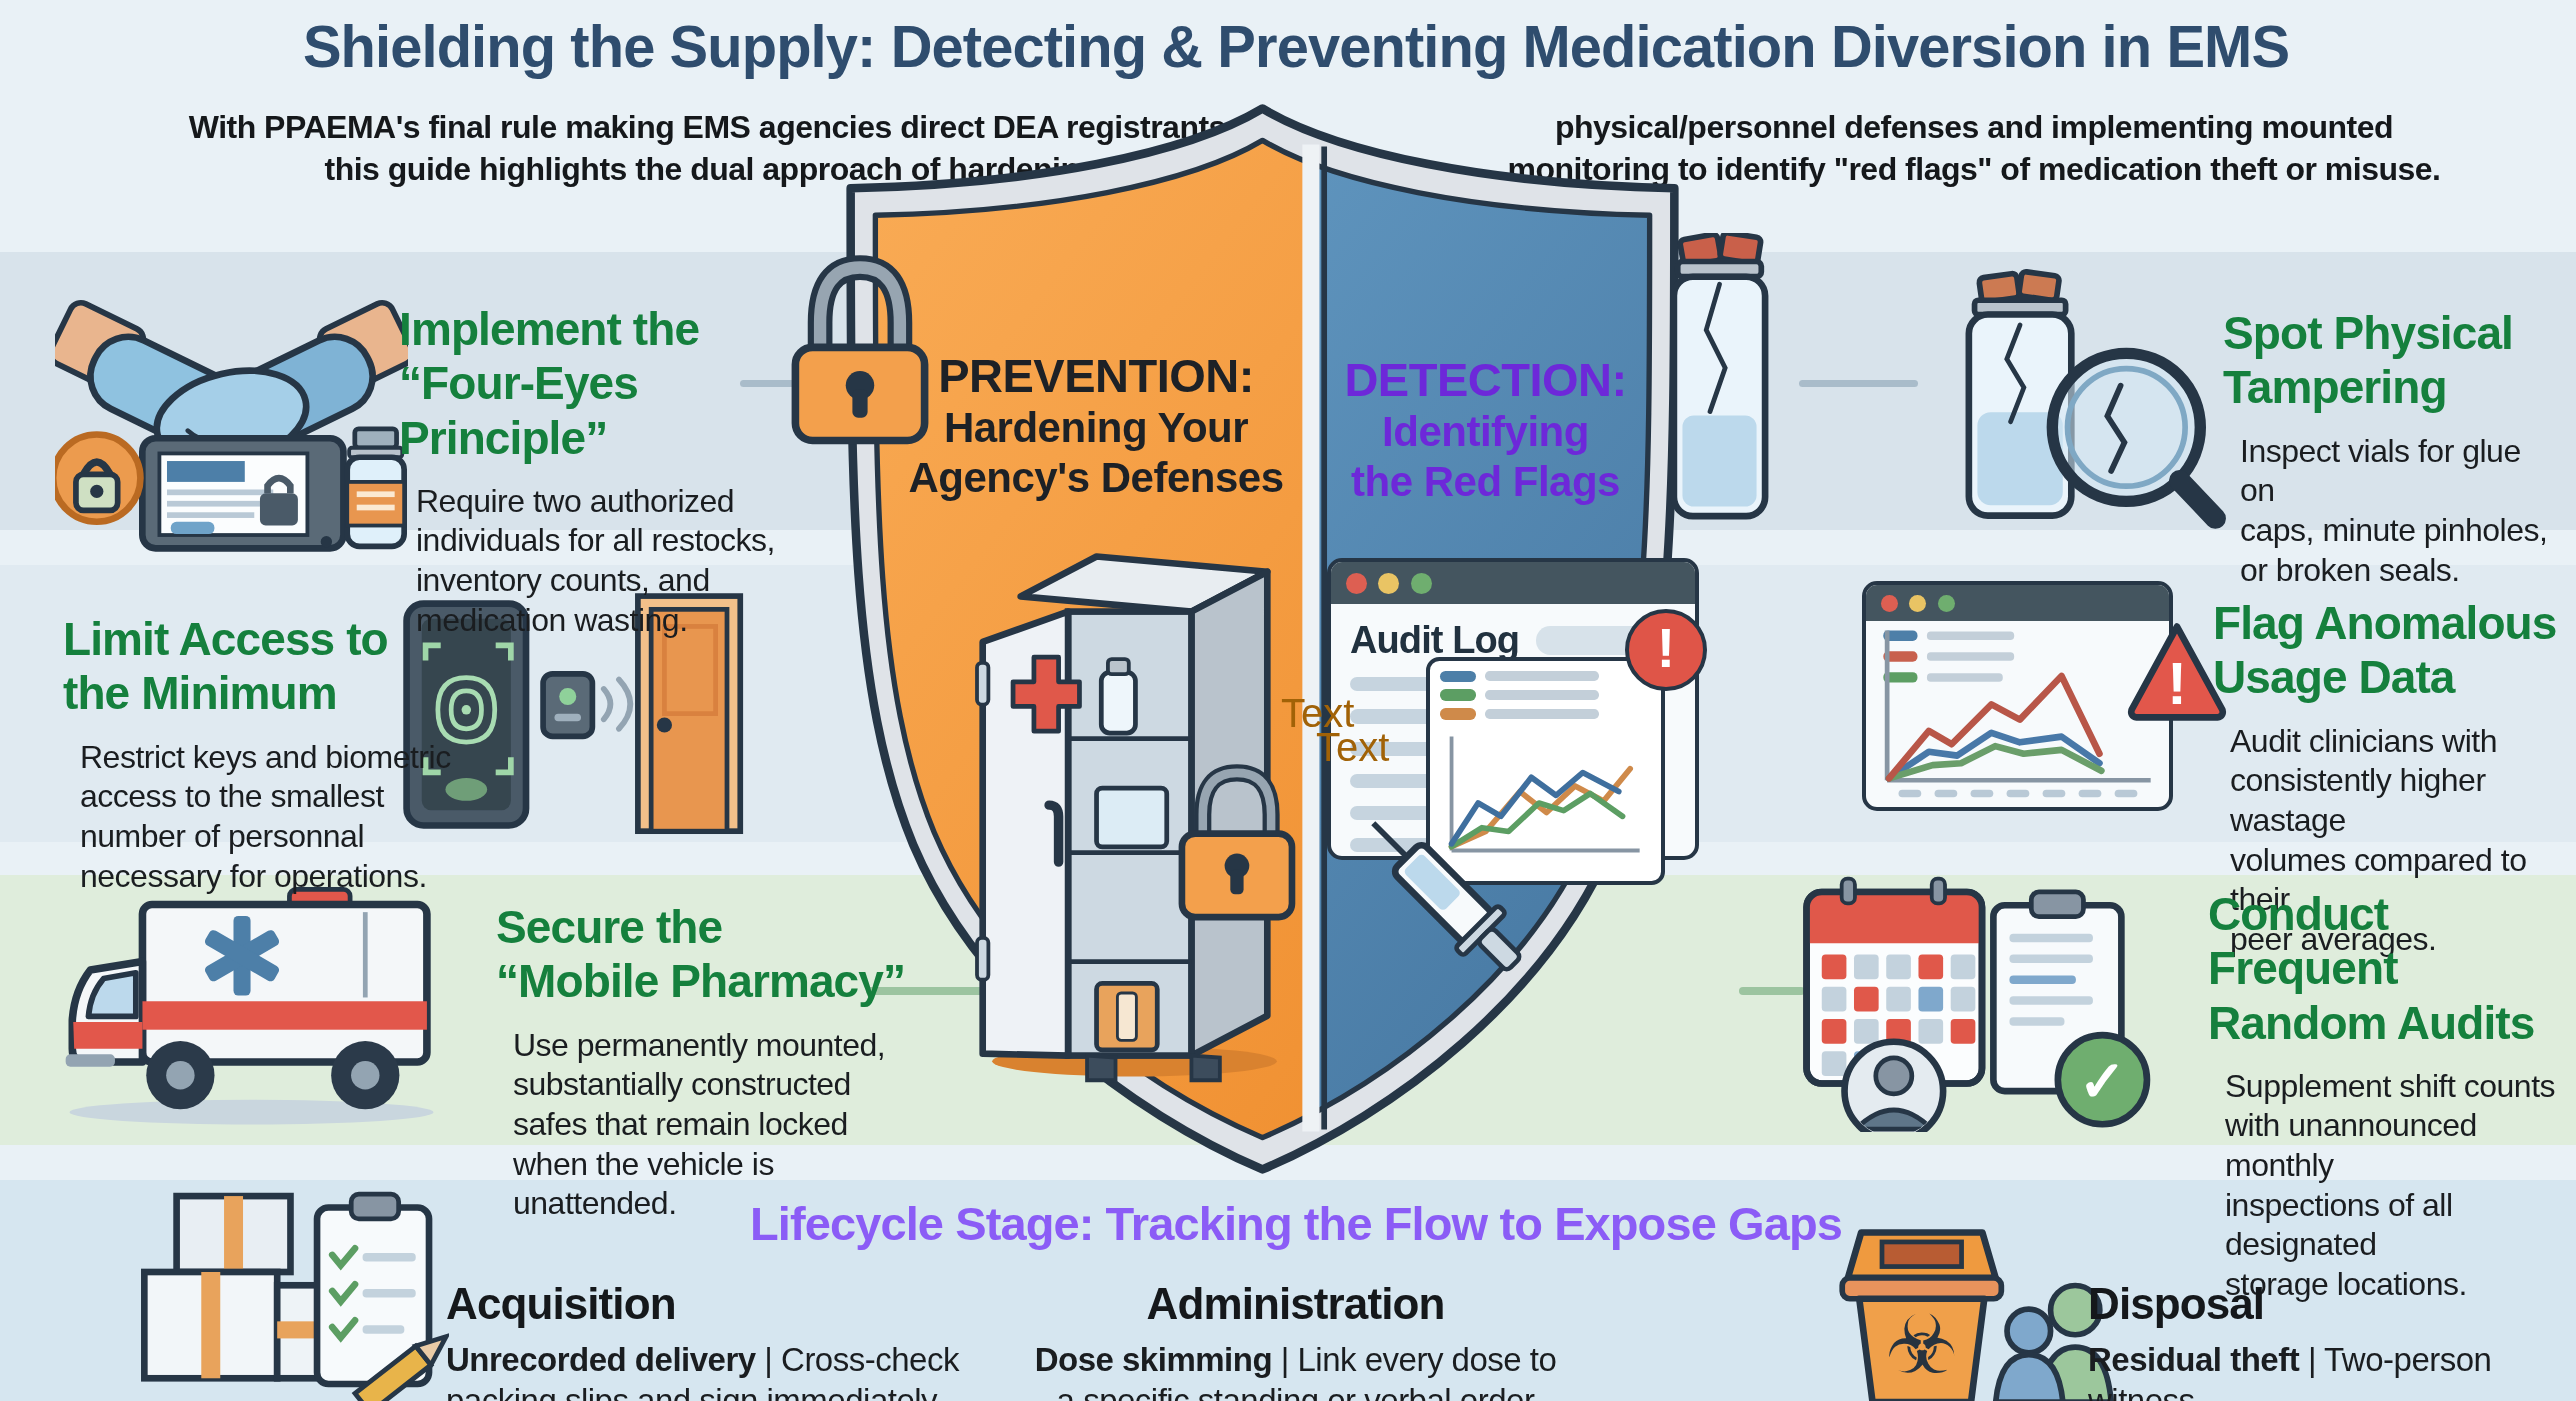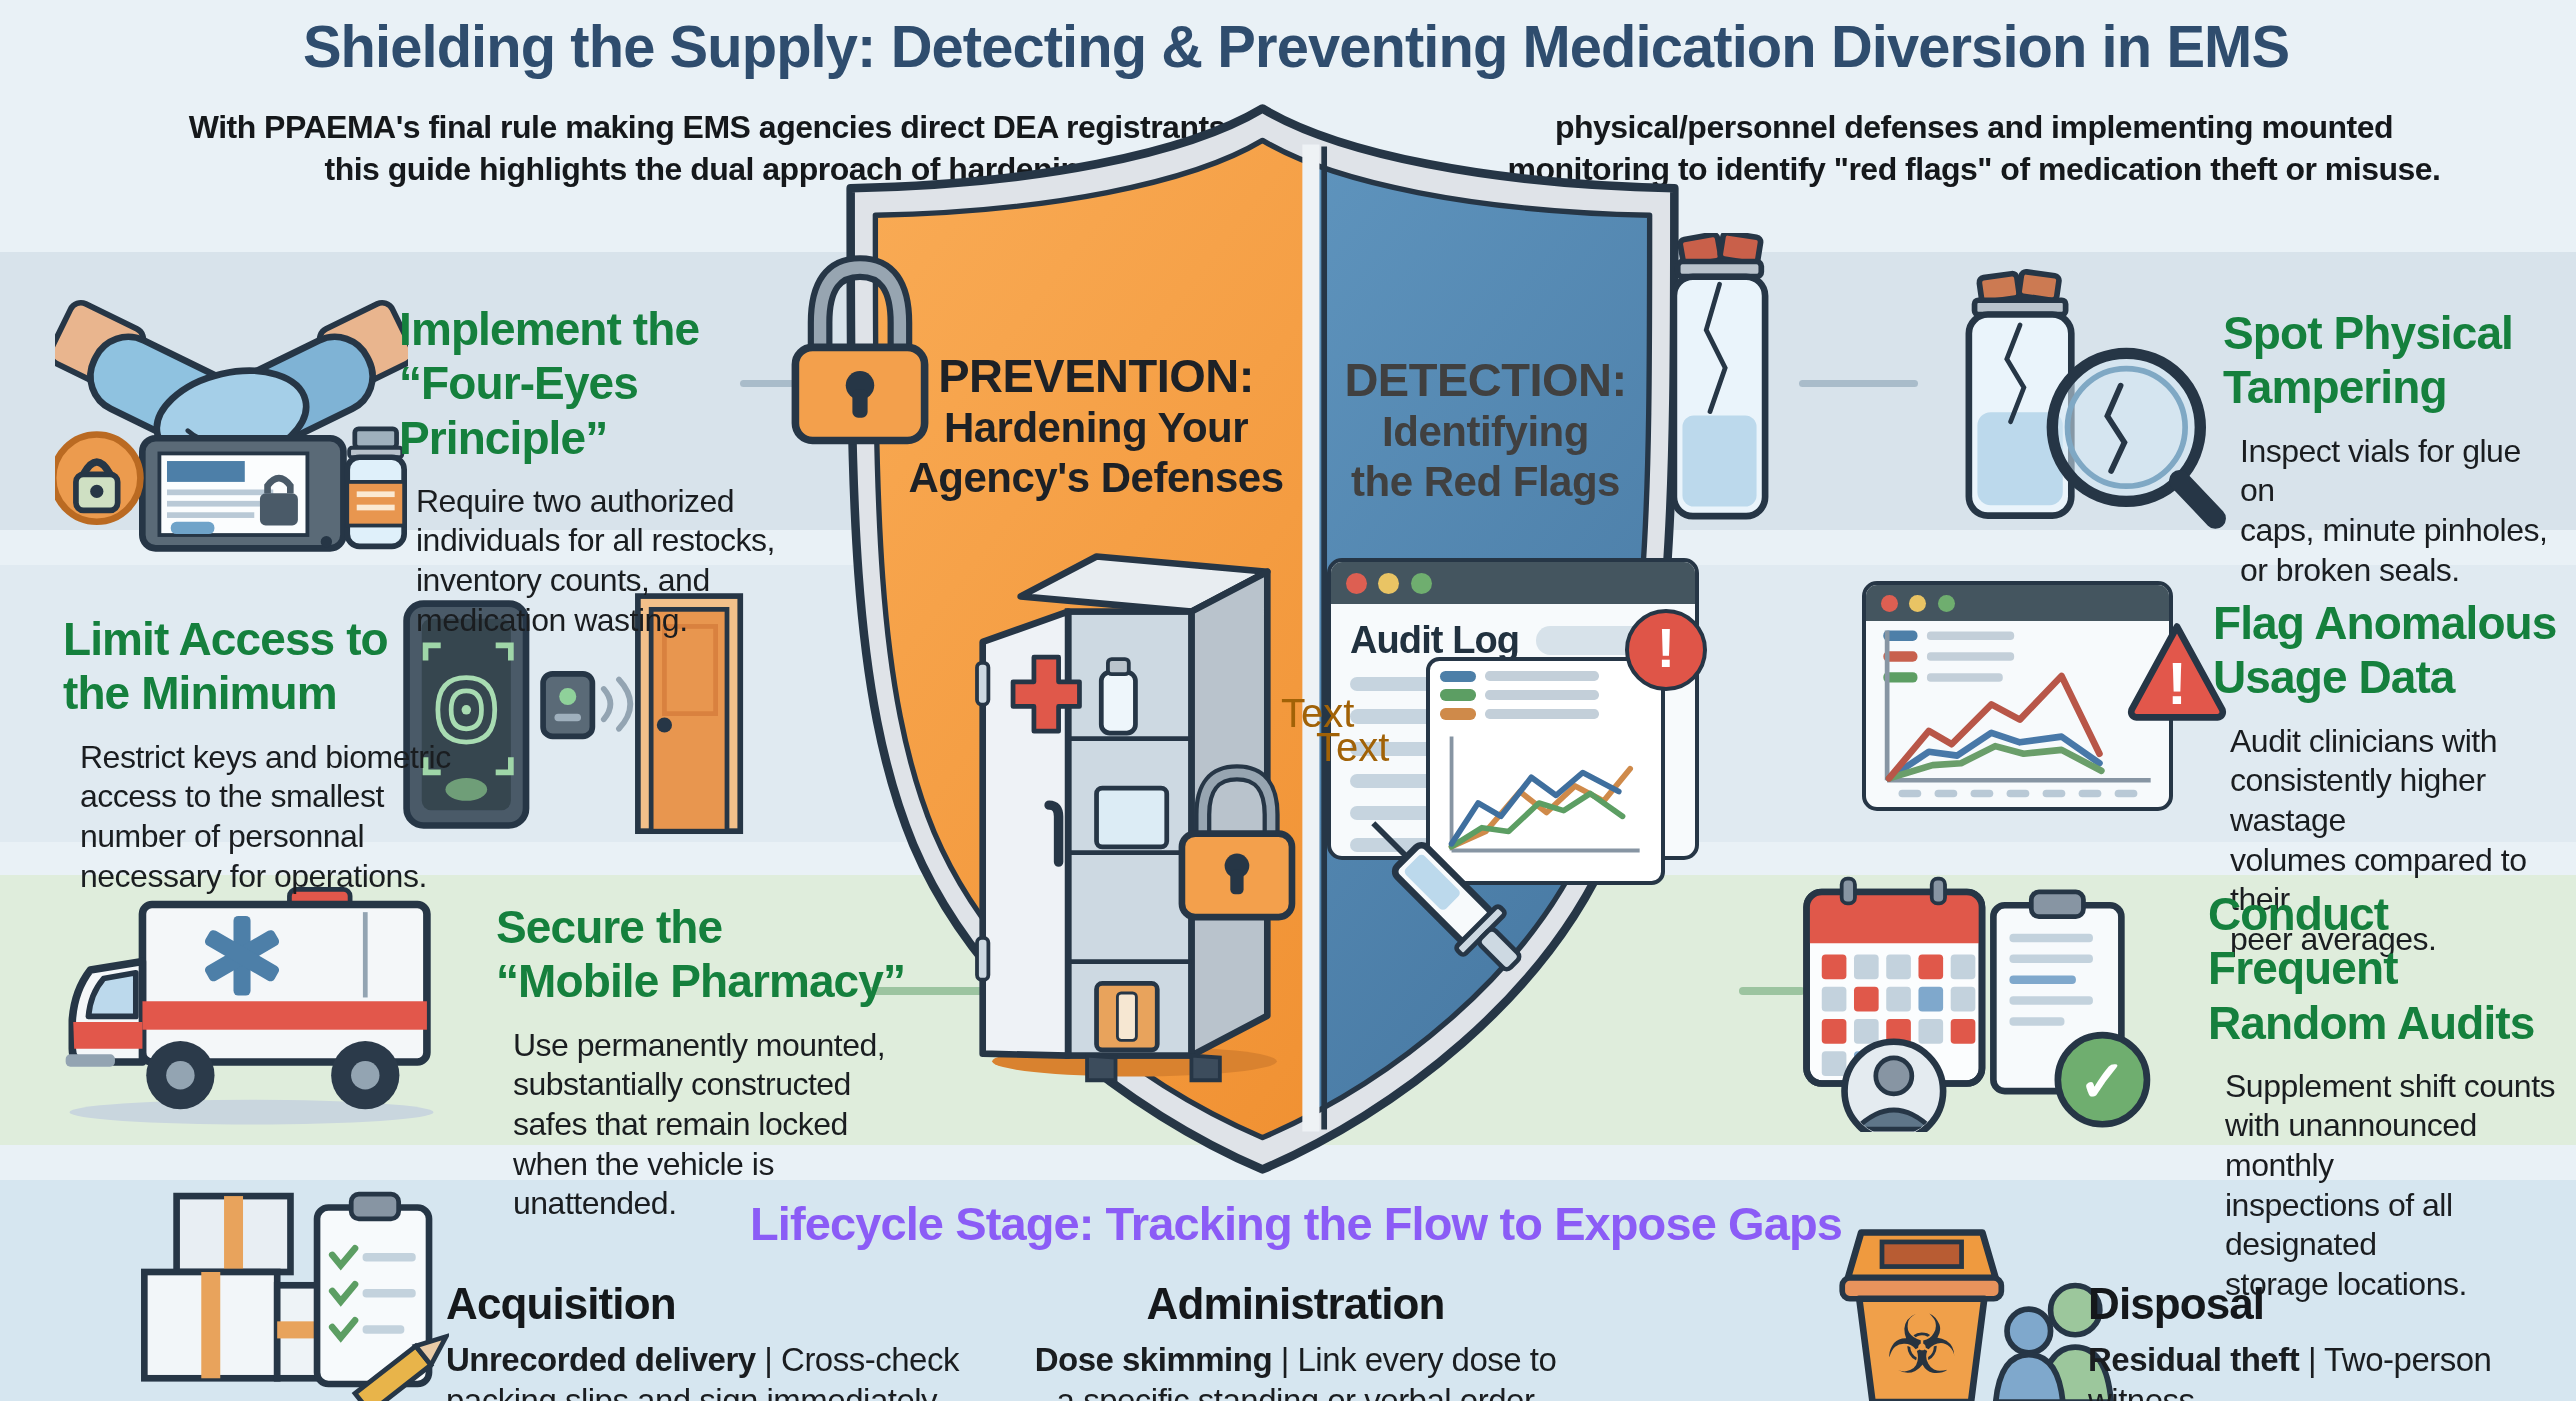--- a/index.html
+++ b/index.html
@@ -15,21 +15,21 @@
   .intro-left{left:161px;width:1101px;}
   .intro-right{left:1452px;width:1044px;}
   .item{position:absolute;}
   .item h3{margin:0 0 11.4px 0;font-size:46px;font-weight:bold;color:#15803d;line-height:1.18;letter-spacing:-0.9px;white-space:pre-line;}
   .item p{margin:17px;font-size:32px;color:#1a1d20;line-height:1.24;white-space:pre-line;letter-spacing:-0.5px;}
   .connector{position:absolute;border-radius:4.7px;}
   .shield-label{position:absolute;text-align:center;letter-spacing:-0.5px;}
   .sl-title{font-size:47px;font-weight:bold;line-height:1.15;}
   .sl-sub{font-size:42px;font-weight:bold;line-height:1.2;white-space:pre-line;}
   .prevention-label{left:887px;top:349px;width:418px;color:#1d2126;}
-  .detection-label{left:1329px;top:353px;width:313px;color:#404040;}
+  .detection-label{left:1329px;top:353px;width:313px;color:#6d28d9;}
   .window{position:absolute;background:#f7fafc;border:4.7px solid #263646;border-radius:15px;overflow:hidden;box-sizing:border-box;}
   .win-bar{height:42px;background:#44555f;display:flex;align-items:center;padding-left:15px;gap:11.4px;}
   .dot{width:21px;height:21px;border-radius:50%;display:inline-block;}
   .dot-red{background:#dd5f52;}.dot-yellow{background:#e9c464;}.dot-green{background:#6fae6f;}
   .audit-window{left:1327px;top:558px;width:372px;height:302px;}
   .audit-head{display:flex;align-items:center;gap:17px;padding:15px 17px 7.6px 19px;}
   .audit-title{font-size:38px;font-weight:bold;color:#21313f;letter-spacing:-0.9px;}
   .audit-pill{flex:1;height:28.5px;background:#d7e2ea;border-radius:14.2px;}
   .audit-rows{padding:7.6px 19px;}
   .audit-row{height:14.2px;background:#c6d4df;border-radius:7.6px;margin-bottom:18px;}

